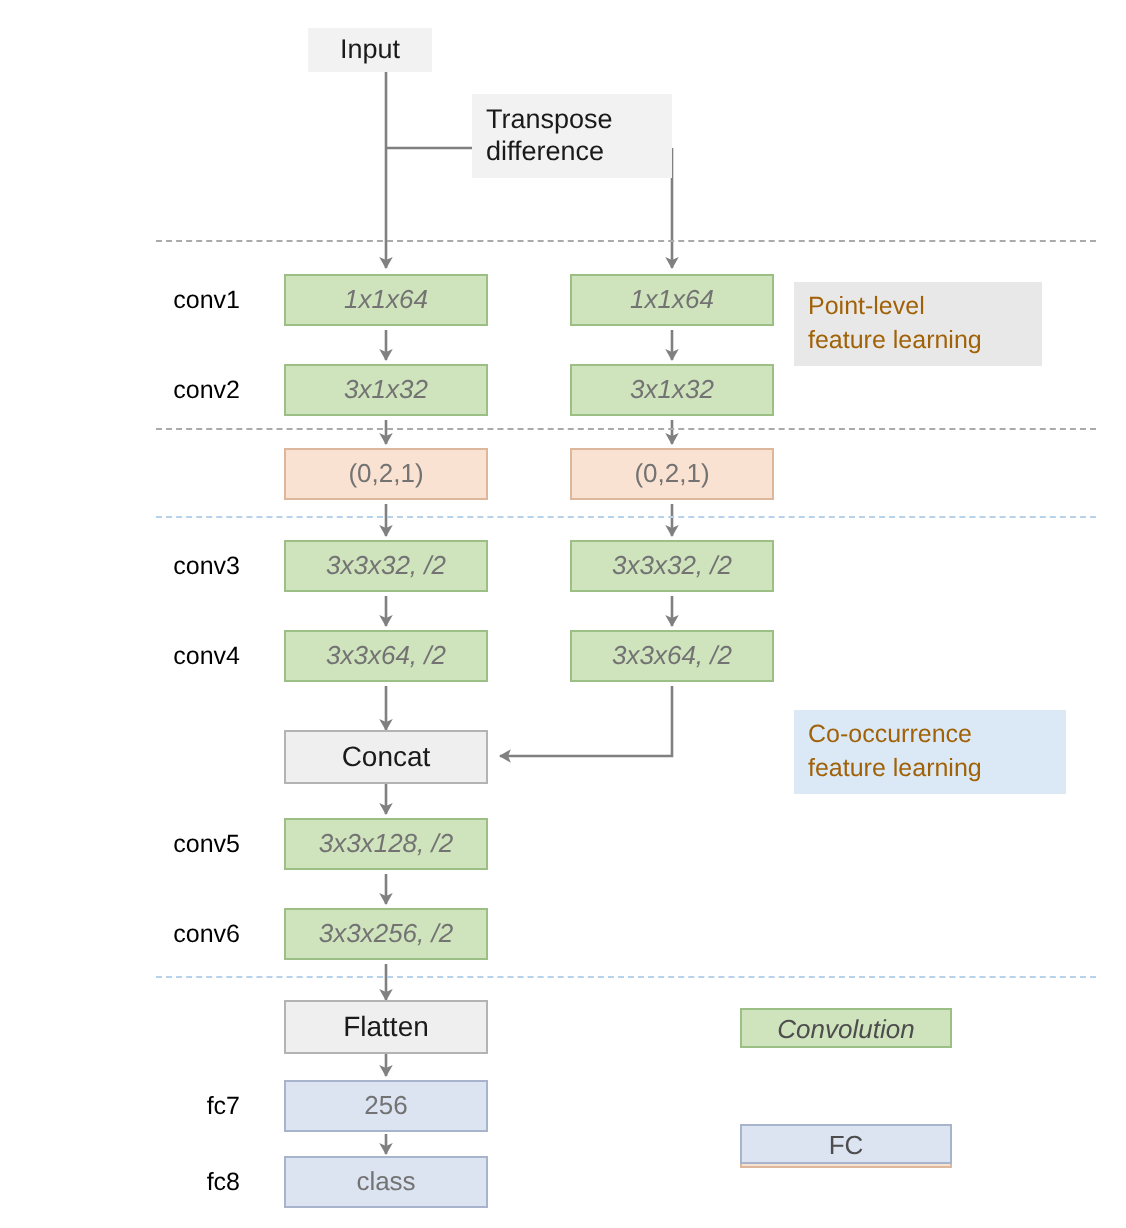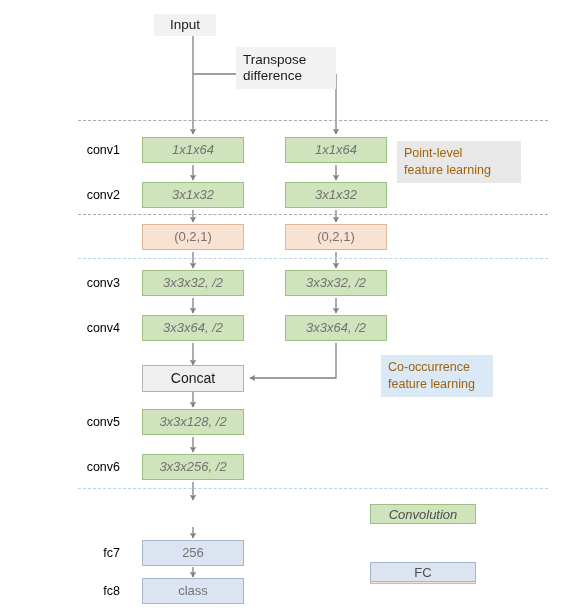--- a/index.html
+++ b/index.html
@@ -175,37 +175,38 @@
 
   <div class="node conv" style="left:142px; top:315px; width:102px; height:26px;">3x3x64, /2</div>
   <div class="node conv" style="left:285px; top:315px; width:102px; height:26px;">3x3x64, /2</div>
 
   <div class="node plain bordered" style="left:142px; top:365px; width:102px; height:27px; font-size:14px;">Concat</div>
 
   <div class="node conv" style="left:142px; top:409px; width:102px; height:26px;">3x3x128, /2</div>
 
   <div class="node conv" style="left:142px; top:454px; width:102px; height:26px;">3x3x256, /2</div>
 
+  <div class="node plain bordered" style="left:142px; top:500px; width:102px; height:27px; font-size:14px;">Flatten</div>
 
   <div class="node fc" style="left:142px; top:540px; width:102px; height:26px;">256</div>
 
   <div class="node fc" style="left:142px; top:578px; width:102px; height:26px;">class</div>
 
   <div class="rowlabel" style="left:60px; top:143px; width:60px;">conv1</div>
   <div class="rowlabel" style="left:60px; top:188px; width:60px;">conv2</div>
   <div class="rowlabel" style="left:60px; top:276px; width:60px;">conv3</div>
   <div class="rowlabel" style="left:60px; top:321px; width:60px;">conv4</div>
   <div class="rowlabel" style="left:60px; top:415px; width:60px;">conv5</div>
   <div class="rowlabel" style="left:60px; top:460px; width:60px;">conv6</div>
   <div class="rowlabel" style="left:60px; top:546px; width:60px;">fc7</div>
   <div class="rowlabel" style="left:60px; top:584px; width:60px;">fc8</div>
 
   <div class="annot gray" style="left:397px; top:141px; width:124px; height:42px;">Point-level
 feature learning</div>
 
-  <div class="annot blue" style="left:381px; top:355px; width:112px; height:42px;">Co-occurrence
+  <div class="annot blue" style="left:397px; top:355px; width:136px; height:42px;">Co-occurrence
 feature learning</div>
 
   <div class="legend-item conv" style="left:370px; top:504px; width:106px; height:20px;">Convolution</div>
   <div class="legend-item transpose" style="left:370px; top:564px; width:106px; height:20px;">Transpose</div>
   <div class="legend-item fc" style="left:370px; top:562px; width:106px; height:20px;">FC</div>
 
 </div>
 
 </body></html>

